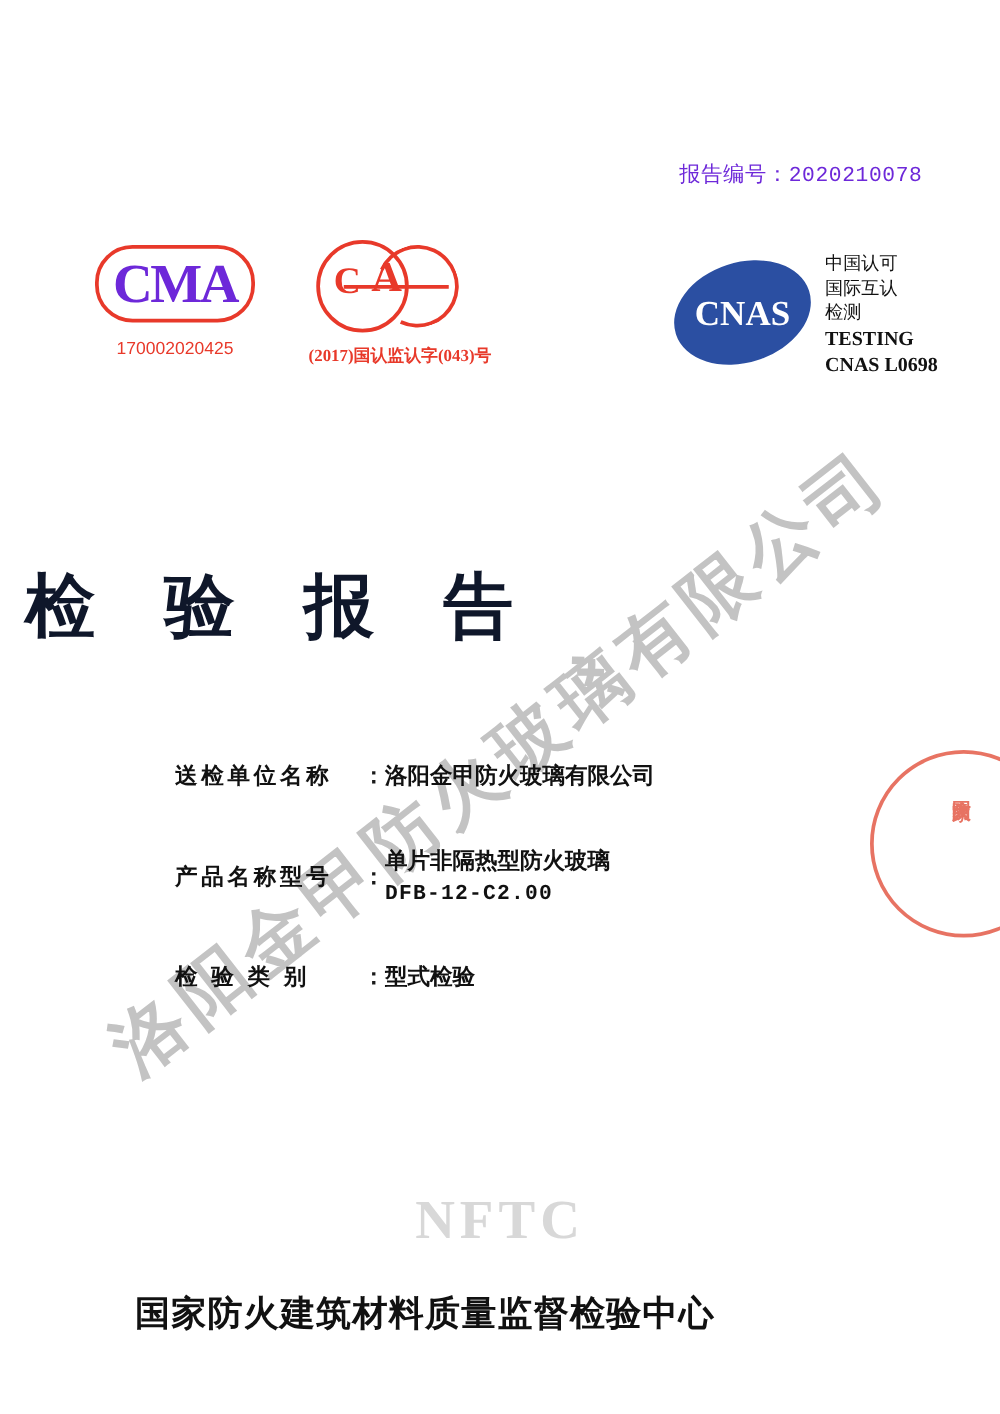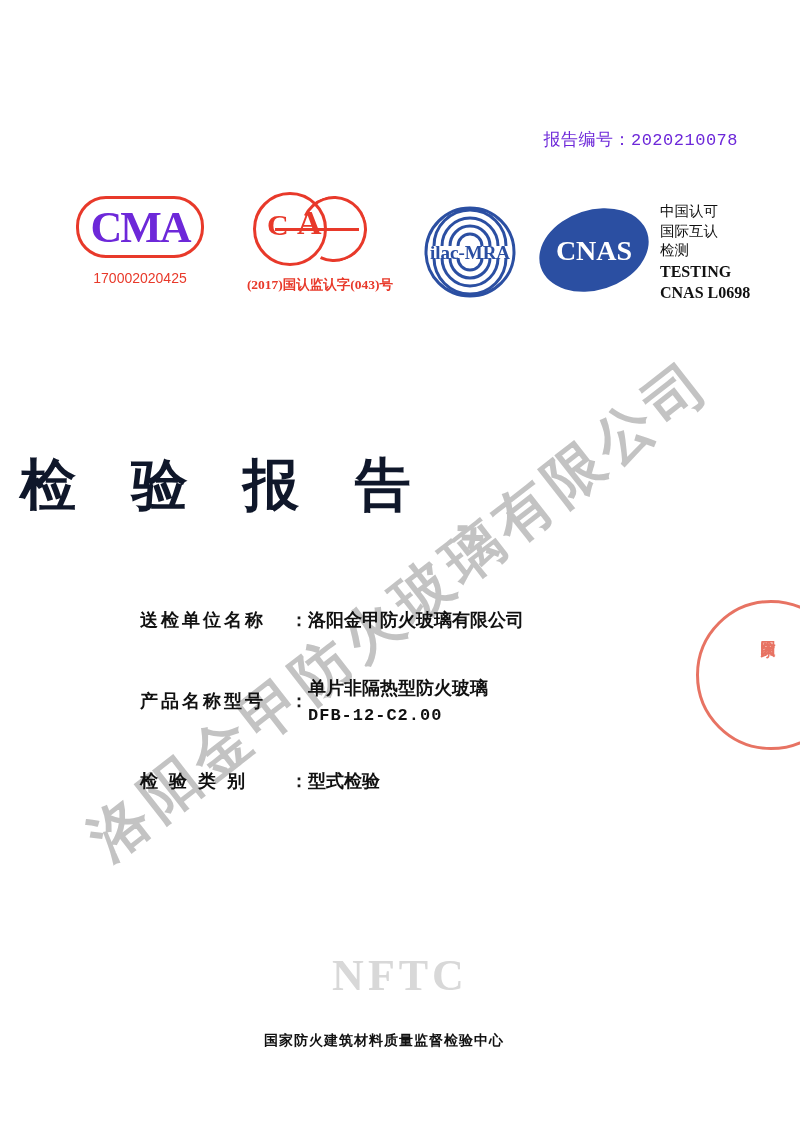--- a/index.html
+++ b/index.html
@@ -236,25 +236,24 @@
     color: #d8d8d8;
   }
 
   
   .footer-org {
     position: absolute;
     top: 1032px;
     left: 0;
     width: 680px;
     text-align: center;
-    font-size: 14px;
+    font-size: 28px;
     font-weight: bold;
     letter-spacing: 1px;
     color: #111;
-    margin-left: 44px;
   }
 
   
   .watermark {
     position: absolute;
     left: 120px;
     top: 300px;
     width: 560px;
     height: 620px;
     pointer-events: none;
@@ -320,36 +319,20 @@
       <div class="cal-badge">
         <div class="ring"></div>
         <div class="ring2"></div>
         <div class="bar"></div>
         <div class="letter l-c">C</div>
         <div class="letter l-a">A</div>
       </div>
       <div class="cal-code">(2017)国认监认字(043)号</div>
     </div>
 
-    <div class="ilac-wrap">
-      <svg width="120" height="100" viewBox="0 0 120 100">
-        <g stroke="#2b4fa2" fill="none" stroke-width="3">
-          <circle cx="60" cy="52" r="44"></circle>
-          <path d="M24,46 A36,36 0 0,1 96,46"></path>
-          <path d="M32,46 A28,28 0 0,1 88,46"></path>
-          <path d="M40,46 A20,20 0 0,1 80,46"></path>
-          <path d="M48,46 A12,12 0 0,1 72,46"></path>
-          <path d="M24,58 A36,36 0 0,0 96,58"></path>
-          <path d="M32,58 A28,28 0 0,0 88,58"></path>
-          <path d="M40,58 A20,20 0 0,0 80,58"></path>
-          <path d="M48,58 A12,12 0 0,0 72,58"></path>
-        </g>
-        <text x="60" y="59" text-anchor="middle" font-family="Liberation Serif, serif" font-size="19" font-weight="bold" fill="#2b4fa2">ilac-MRA</text>
-      </svg>
-    </div>
 
     <div class="cnas-wrap">
       <svg width="130" height="100" viewBox="0 0 130 100">
         <ellipse cx="62" cy="50" rx="56" ry="40" fill="#2b4fa2" transform="rotate(-18 62 50)"></ellipse>
         <text x="62" y="60" text-anchor="middle" font-family="Liberation Serif, serif" font-size="28" font-weight="bold" fill="#ffffff">CNAS</text>
       </svg>
     </div>
 
     <div class="cnas-text">
       <div>中国认可</div>

